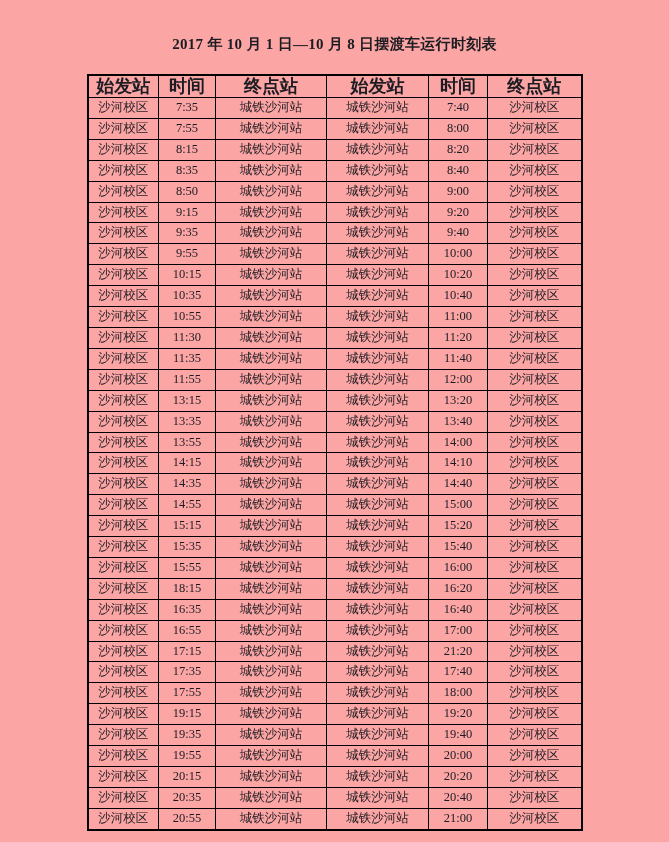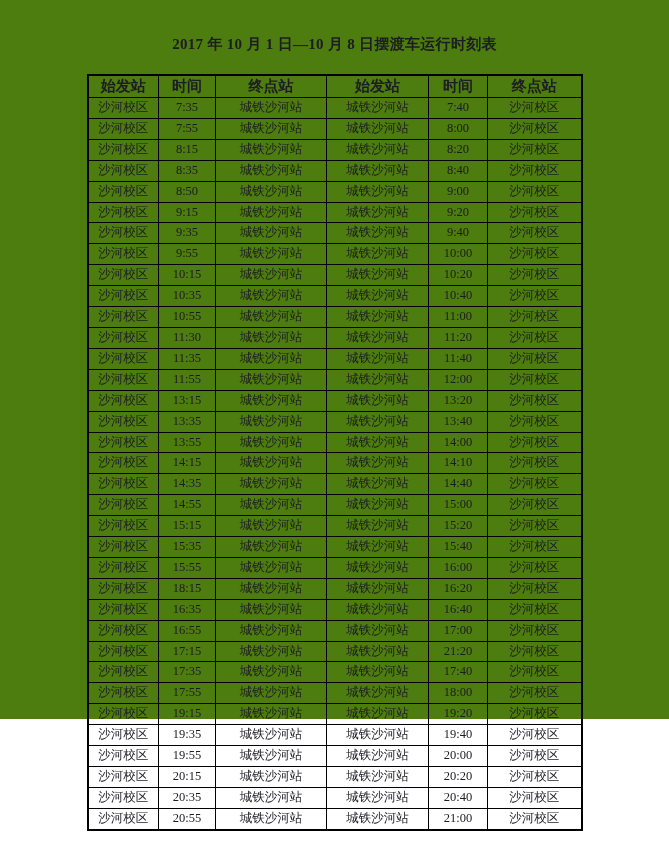--- a/index.html
+++ b/index.html
@@ -10,22 +10,22 @@
     width: 669px;
     height: 842px;
     background: #ffffff;
     color: #1c1c22;
     font-family: "Liberation Serif", "DejaVu Serif", serif;
     position: relative;
     overflow: hidden;
   }
   .page {
     width: 669px;
-    height: 719px;
-    background: #4d7c0f;
+    height: 842px;
+    background: #fca5a5;
   }
   .doc-title {
     margin: 0;
     padding-top: 36px;
     text-align: center;
     font-size: 15px;
     line-height: 17px;
     font-weight: bold;
     letter-spacing: 0.3px;
     color: #1c1c22;
@@ -53,21 +53,21 @@
     height: 19.9px;
     line-height: 19.9px;
     white-space: nowrap;
     overflow: hidden;
     color: #1c1c22;
   }
   table.timetable th {
     font-weight: bold;
     height: 21px;
     line-height: 21px;
-    font-size: 15px;
+    font-size: 18px;
   }
 </style>
 </head>
 <body>
 
 <div class="page">
   <h1 class="doc-title">2017 年 10 月 1 日—10 月 8 日摆渡车运行时刻表</h1>
 
   <table class="timetable">
     <colgroup>

